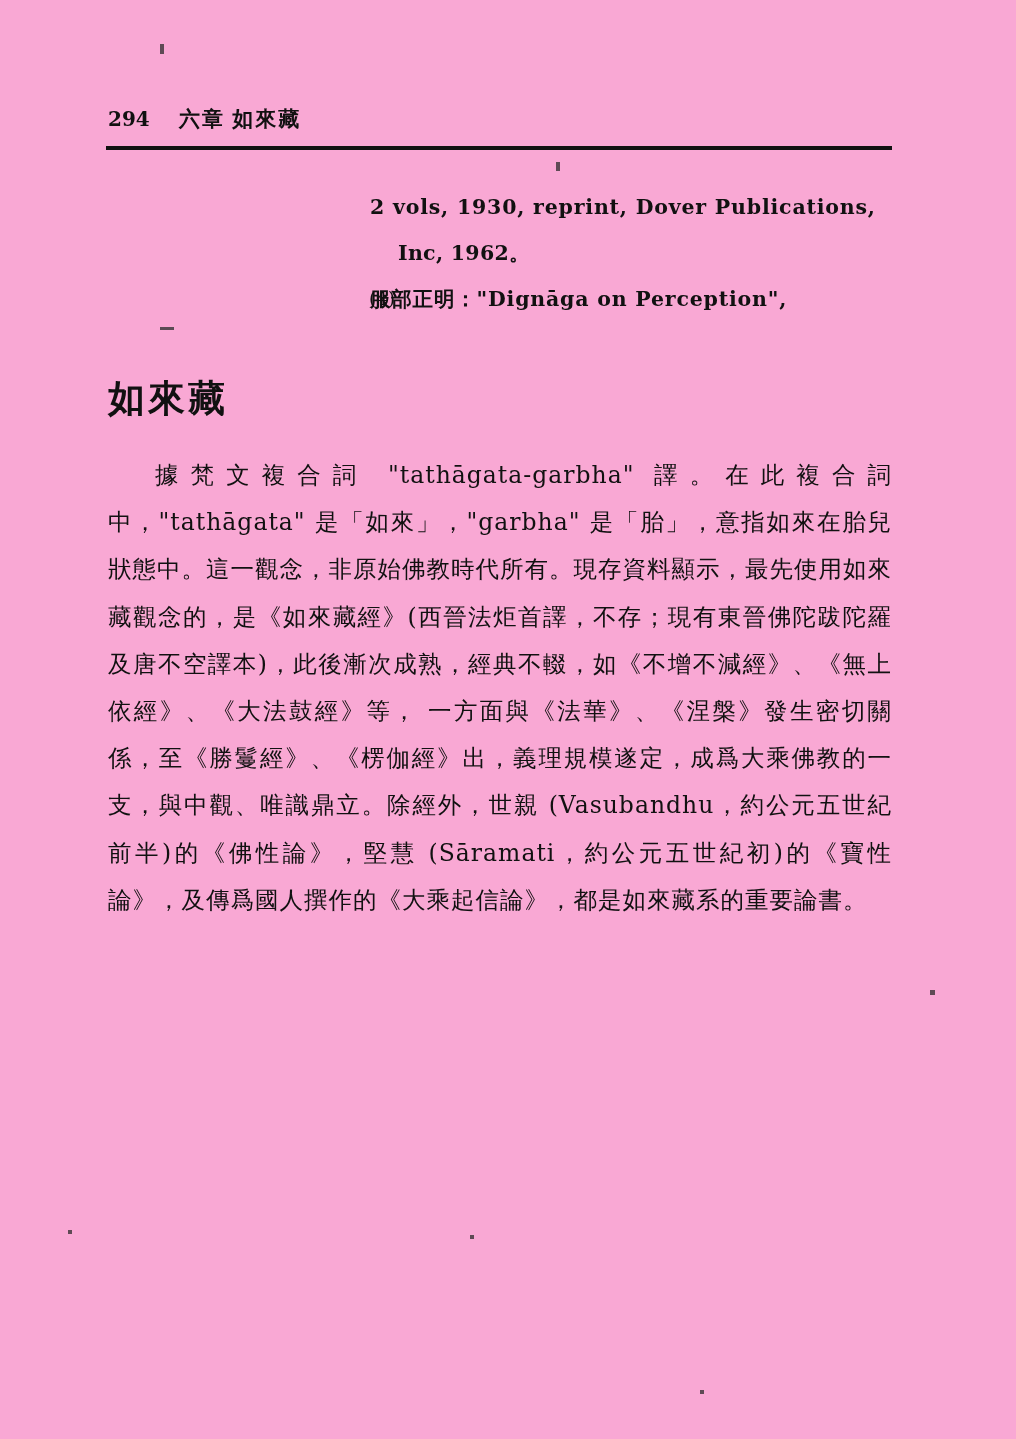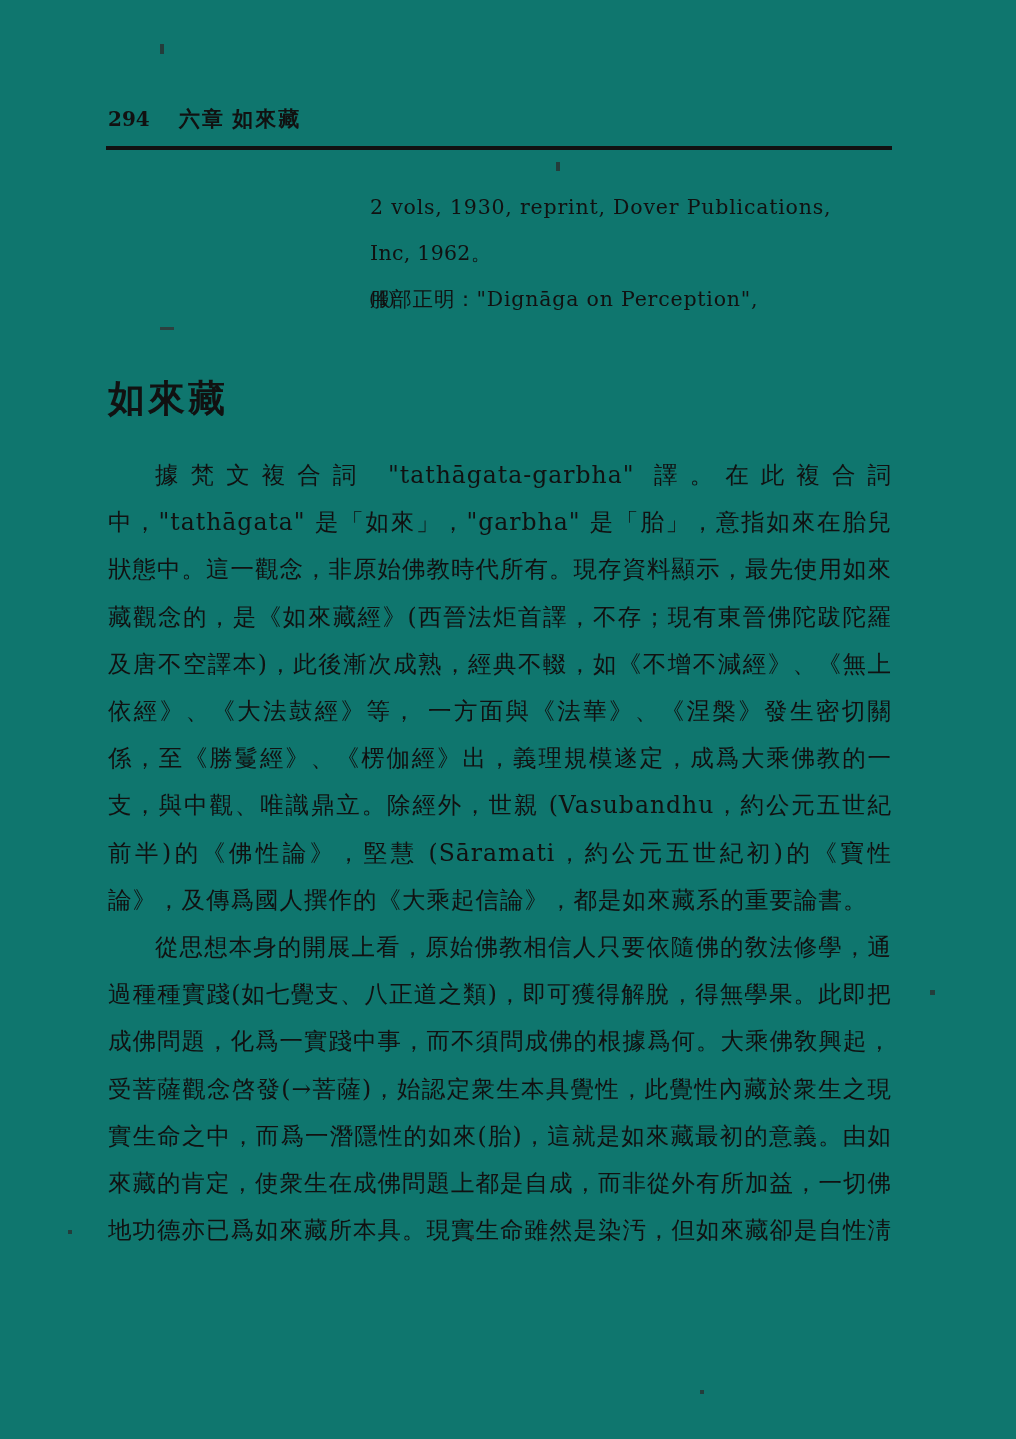--- a/index.html
+++ b/index.html
@@ -14,21 +14,21 @@
     color: #111111;
     position: relative;
     overflow: hidden;
   }
   .page {
     position: absolute;
     left: 0; top: 0;
     width: 1016px;
     height: 1439px;
     
-    background: #0f766e;
+    background: #f9a8d4;
   }
   
   .header {
     position: absolute;
     left: 108px;
     top: 105px;
     width: 784px;
     font-size: 21px;
     letter-spacing: 0.5px;
     white-space: nowrap;
@@ -69,22 +69,24 @@
   }
   .biblio .num {
     position: absolute;
     left: -1px;
     top: 0;
     font-size: 18px;
   }
   .biblio .ind {
     display: block;
     text-indent: 0;
+    font-weight: bold;
   }
   .biblio .l2 {
+    margin-left: 28px;
   }
   .biblio .wide {
     letter-spacing: 0.8px;
   }
   
   .section-title {
     position: absolute;
     left: 108px;
     top: 374px;
     font-size: 37px;
@@ -147,21 +149,20 @@
     <div class="entry">
       <span class="num">(4)</span>
       <span class="ind wide">服部正明："Dignāga  on  Perception",</span>
     </div>
   </div>
 
   <div class="section-title">如來藏</div>
 
   <div class="body-text">
     <p>據梵文複合詞 "tathāgata-garbha" 譯。在此複合詞中，"tathāgata" 是「如來」，"garbha" 是「胎」，意指如來在胎兒狀態中。這一觀念，非原始佛教時代所有。現存資料顯示，最先使用如來藏觀念的，是《如來藏經》(西晉法炬首譯，不存；現有東晉佛陀跋陀羅及唐不空譯本)，此後漸次成熟，經典不輟，如《不增不減經》、《無上依經》、《大法鼓經》等， 一方面與《法華》、《涅槃》發生密切關係，至《勝鬘經》、《楞伽經》出，義理規模遂定，成爲大乘佛教的一支，與中觀、唯識鼎立。除經外，世親 (Vasubandhu，約公元五世紀前半)的《佛性論》，堅慧 (Sāramati，約公元五世紀初)的《寶性論》，及傳爲國人撰作的《大乘起信論》，都是如來藏系的重要論書。</p>
-    <p>從思想本身的開展上看，原始佛教相信人只要依隨佛的敎法修學，通過種種實踐(如七覺支、八正道之類)，即可獲得解脫，得無學果。此即把成佛問題，化爲一實踐中事，而不須問成佛的根據爲何。大乘佛敎興起，受菩薩觀念啓發(→菩薩)，始認定衆生本具覺性，此覺性內藏於衆生之現實生命之中，而爲一潛隱性的如來(胎)，這就是如來藏最初的意義。由如來藏的肯定，使衆生在成佛問題上都是自成，而非從外有所加益，一切佛地功德亦已爲如來藏所本具。現實生命雖然是染汚，但如來藏卻是自性淸</p>
   </div>
 
   <div class="speck" style="left:160px;top:44px;width:4px;height:10px;"></div>
   <div class="speck" style="left:556px;top:162px;width:4px;height:9px;"></div>
   <div class="speck" style="left:930px;top:990px;width:5px;height:5px;"></div>
   <div class="speck" style="left:68px;top:1230px;width:4px;height:4px;"></div>
   <div class="speck" style="left:470px;top:1235px;width:4px;height:4px;"></div>
   <div class="speck" style="left:700px;top:1390px;width:4px;height:4px;"></div>
 
 </div>

